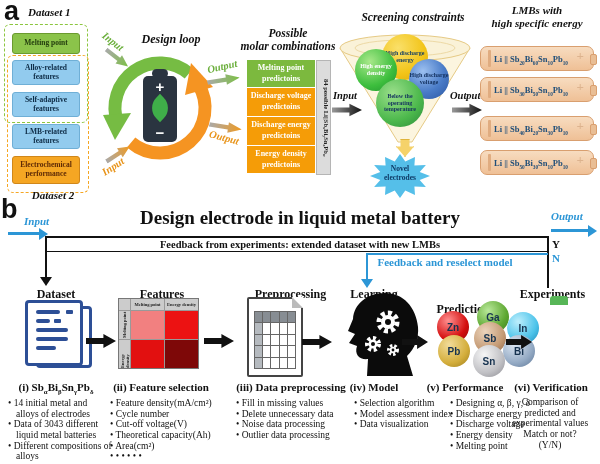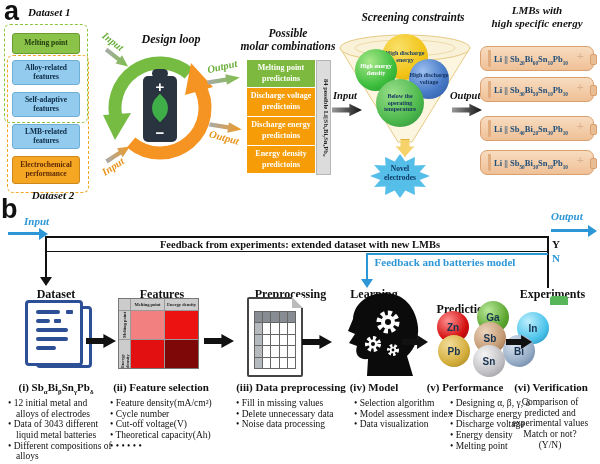--- a/index.html
+++ b/index.html
@@ -226,37 +226,38 @@
     <span class="plus">+</span>
       <span class="nub"></span>
   </div>
 
   <div class="abs pl" style="left:1px;top:196px;">b</div>
 
   <div class="abs blue ititle" style="left:24px;top:215px;font-size:11px;">Input</div>
   <div class="abs bline" style="left:8px;top:232px;width:32px;height:3px;"></div>
   <div class="abs tri-right" style="left:39px;top:228px;"></div>
 
+  <div class="abs ctr" style="left:55px;top:207px;width:490px;font-weight:bold;font-size:19px;">Design electrode in liquid metal battery</div>
   <div class="abs hline" style="left:45px;top:236px;width:504px;height:2px;"></div>
   <div class="abs ctr" style="left:60px;top:239px;width:480px;font-weight:bold;font-size:10.5px;">Feedback from experiments: extended dataset with new LMBs</div>
   <div class="abs hline" style="left:45px;top:251px;width:504px;height:1px;"></div>
 
   <div class="abs hline" style="left:45px;top:236px;width:2px;height:42px;"></div>
   <div class="abs tri-down" style="left:40px;top:277px;"></div>
   <div class="abs hline" style="left:547px;top:236px;width:2px;height:52px;"></div>
 
   <div class="abs blue ititle" style="left:551px;top:210px;font-size:11px;">Output</div>
   <div class="abs bline" style="left:551px;top:229px;width:38px;height:3px;"></div>
   <div class="abs tri-right" style="left:588px;top:225px;"></div>
   <div class="abs" style="left:552px;top:238px;font-weight:bold;font-size:11px;">Y</div>
 
   <div class="abs bline" style="left:366px;top:253px;width:182px;height:2px;"></div>
   <div class="abs bline" style="left:366px;top:253px;width:2px;height:27px;"></div>
   <div class="abs tri-down blue-t" style="left:361px;top:279px;"></div>
-  <div class="abs blue ctr" style="left:350px;top:256px;width:190px;font-weight:bold;font-size:11px;">Feedback and batteries model</div>
+  <div class="abs blue ctr" style="left:350px;top:256px;width:190px;font-weight:bold;font-size:11px;">Feedback and reselect model</div>
   <div class="abs blue" style="left:552px;top:252px;font-weight:bold;font-size:11px;">N</div>
 
   <div class="abs colhead" style="left:20px;top:287px;width:72px;">Dataset</div>
   <div class="abs colhead" style="left:120px;top:287px;width:84px;">Features</div>
   <div class="abs colhead" style="left:233px;top:287px;width:115px;">Preprocessing</div>
   <div class="abs colhead" style="left:336px;top:287px;width:76px;">Learning</div>
   <div class="abs colhead" style="left:418px;top:302px;width:95px;">Predictions</div>
   <div class="abs colhead" style="left:504px;top:287px;width:97px;">Experiments</div>
 
   <div class="abs sheet" style="left:36px;top:306px;width:50px;height:56px;"></div>
@@ -330,21 +331,21 @@
     <g transform="translate(47,60)">
       <circle r="4.5" fill="none" stroke="#fff" stroke-width="3" stroke-dasharray="2.4 2"></circle>
         <circle r="3.2" fill="#fff"></circle>
         <circle r="1.4" fill="#0B0B0B"></circle>
     </g>
   </svg>
 
   <div class="abs" style="left:435px;top:299px;width:106px;height:80px;">
     <div class="sph sp-ga" style="left:42px;top:2px;">Ga</div>
     <div class="sph sp-zn" style="left:2px;top:12px;text-align:center;">Zn</div>
-    <div class="sph sp-in" style="left:82px;top:13px;">In</div>
+    <div class="sph sp-in" style="left:72px;top:13px;">In</div>
     <div class="sph sp-sb" style="left:39px;top:23px;">Sb</div>
     <div class="sph sp-pb" style="left:3px;top:36px;">Pb</div>
     <div class="sph sp-bi" style="left:68px;top:36px;">Bi</div>
     <div class="sph sp-sn" style="left:38px;top:46px;">Sn</div>
   </div>
 
   <div class="abs" style="left:550px;top:296px;width:18px;height:9px;background:#57B657;border-radius:3px 3px 0 0;"></div>
 
   <div class="abs blk" style="left:86px;top:333px;width:30px;height:16px;background:#111;"></div>
   <div class="abs blk" style="left:204px;top:333px;width:30px;height:16px;background:#111;"></div>
@@ -353,35 +354,37 @@
   <div class="abs blk" style="left:506px;top:334px;width:26px;height:16px;background:#111;"></div>
 
   <div class="abs colcap" style="left:0px;top:381px;width:112px;">(i) Sb<sub>α</sub>Bi<sub>β</sub>Sn<sub>γ</sub>Pb<sub>δ</sub></div>
   <div class="abs colcap" style="left:103px;top:381px;width:116px;">(ii) Feature selection</div>
   <div class="abs colcap" style="left:228px;top:381px;width:126px;">(iii) Data preprocessing</div>
   <div class="abs colcap" style="left:330px;top:381px;width:88px;">(iv) Model</div>
   <div class="abs colcap" style="left:412px;top:381px;width:106px;">(v) Performance</div>
   <div class="abs colcap" style="left:502px;top:381px;width:98px;">(vi) Verification</div>
 
   <ul class="blist abs" style="left:8px;top:398px;width:104px;">
-    <li>12 initial metal and alloys of electrodes</li>
+    <li>14 initial metal and alloys of electrodes</li>
     <li>Data of 3043 different liquid metal batteries</li>
     <li>Different compositions of alloys</li>
   </ul>
   <ul class="blist abs" style="left:110px;top:398px;width:124px;">
     <li>Feature density(mA/cm²)</li>
     <li>Cycle number</li>
     <li>Cut-off voltage(V)</li>
     <li>Theoretical capacity(Ah)</li>
+    <li>Area(cm²)</li>
     <li>• • • • •</li>
   </ul>
   <ul class="blist abs" style="left:236px;top:398px;width:120px;">
     <li>Fill in missing values</li>
     <li>Delete unnecessary data</li>
     <li>Noise data processing</li>
+    <li>Outlier data processing</li>
   </ul>
   <ul class="blist abs" style="left:354px;top:398px;width:104px;">
     <li>Selection algorithm</li>
     <li>Model assessment index</li>
     <li>Data visualization</li>
   </ul>
   <ul class="blist abs" style="left:450px;top:398px;width:95px;">
     <li>Designing α, β, γ, δ</li>
     <li>Discharge energy</li>
     <li>Discharge voltage</li>

